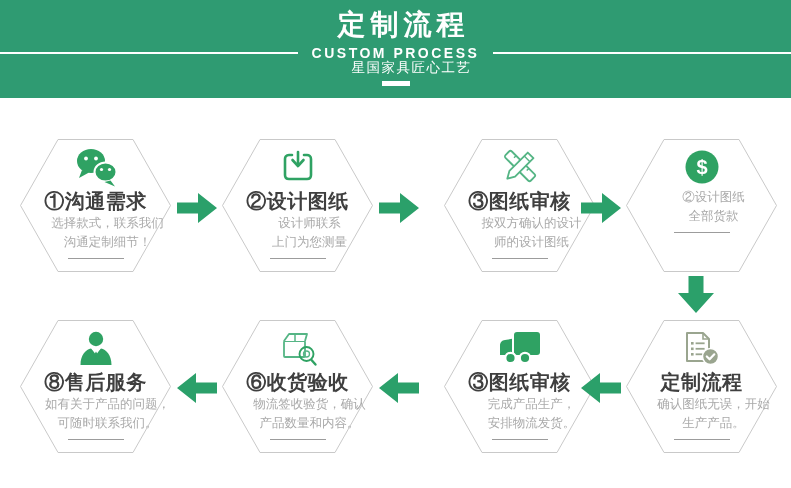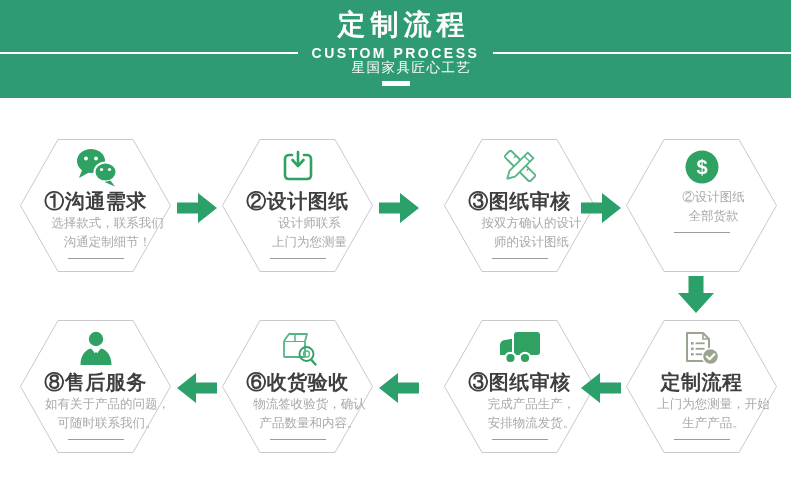--- a/index.html
+++ b/index.html
@@ -213,21 +213,21 @@
             <rect class="fM" x="12.6" y="12.4" width="9" height="1.8"></rect>
           <rect class="fM" x="8" y="17.5" width="2.6" height="2.6"></rect>
             <rect class="fM" x="12.6" y="17.9" width="9" height="1.8"></rect>
           <rect class="fM" x="8" y="23" width="2.6" height="2.6"></rect>
             <rect class="fM" x="12.6" y="23.4" width="7" height="1.8"></rect>
           <circle class="fM" cx="27.5" cy="26.5" r="8" stroke="#fff" stroke-width="1.5"></circle>
           <polyline points="23.8,26.5 26.6,29.3 31.3,24.3" fill="none" stroke="#fff" stroke-width="2.2" stroke-linecap="round" stroke-linejoin="round"></polyline>
         </svg>
       </div>
       <div class="title">定制流程</div>
-      <div class="desc">上门为您测量，开始</div>
+      <div class="desc">确认图纸无误，开始</div>
       <div class="desc">生产产品。</div>
       <div class="hr"></div>
     </div>
   </div>
 
   <svg class="arrow" style="left:177px;top:193px" width="40" height="30" viewBox="0 0 40 30">
     <polygon class="ar-fill" points="0,9.5 21,9.5 21,0 40,15 21,30 21,20.5 0,20.5"></polygon>
     </svg>
   <svg class="arrow" style="left:379px;top:193px" width="40" height="30" viewBox="0 0 40 30">
     <polygon class="ar-fill" points="0,9.5 21,9.5 21,0 40,15 21,30 21,20.5 0,20.5"></polygon>

